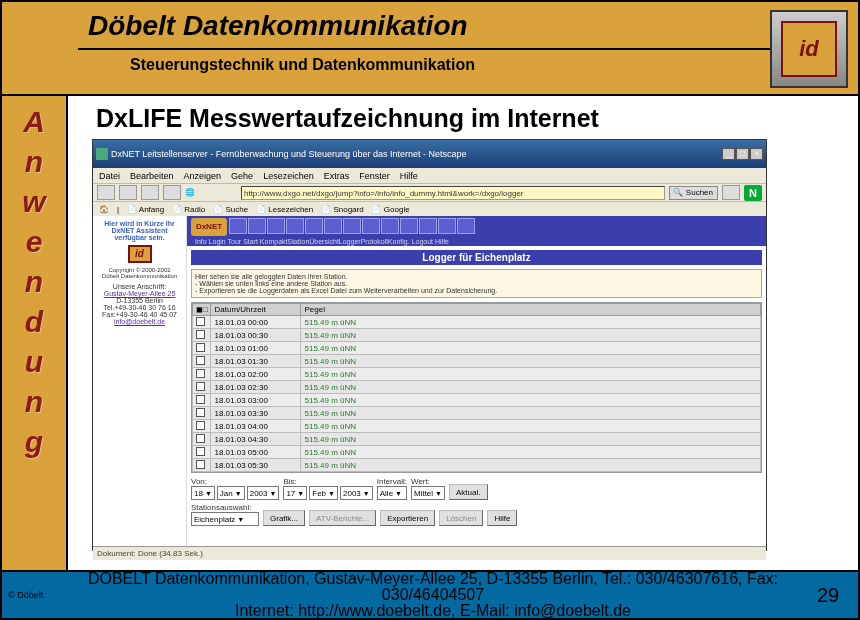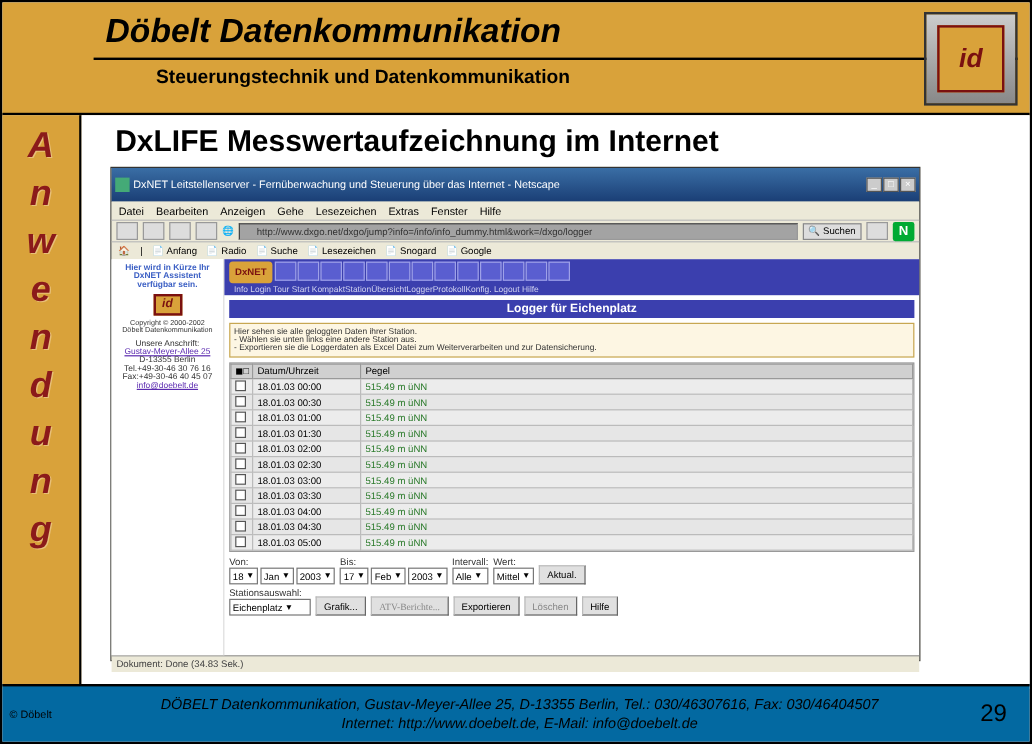--- a/index.html
+++ b/index.html
@@ -26,21 +26,21 @@
   .browser { margin: 0 24px; width: 675px; height: 412px; border: 1px solid #333; background: #ece9d8; font-size: 9px; }
 
   
   .titlebar { height: 28px; background: linear-gradient(#3a6ea5,#1a3e75); color: #fff; display: flex; align-items: center; padding: 0 3px; }
   .titlebar .caption { flex: 1; font-size: 9px; white-space: nowrap; overflow: hidden; }
   .winbtns { display: flex; gap: 1px; }
   .winbtn { width: 13px; height: 12px; background: #ccc; border: 1px solid #555; font-size: 8px; text-align: center; line-height: 10px; }
   .menubar { height: 15px; background: #ece9d8; display: flex; gap: 10px; padding: 0 6px; align-items: center; font-size: 9px; }
   .addrbar { height: 18px; background: #ece9d8; display: flex; align-items: center; gap: 4px; padding: 0 4px; border-top: 1px solid #bbb; }
   .navbtn { width: 18px; height: 15px; background: #ddd; border: 1px solid #999; }
-  .url { flex: 1; height: 14px; background: #a3a3a3; border: 1px inset #999; font-size: 8px; padding: 0 14px; line-height: 14px; color: #333; white-space: nowrap; overflow: hidden; }
+  .url { flex: 1; height: 14px; background: #fef9c3; border: 1px inset #999; font-size: 8px; padding: 0 2px; line-height: 14px; color: #333; white-space: nowrap; overflow: hidden; margin-left: 42px; }
   .go { height: 14px; background: #ddd; border: 1px solid #888; font-size: 8px; padding: 0 4px; display: flex; align-items: center; }
   .nlogo { width: 18px; height: 16px; background: #0a3; border-radius: 2px; color: #fff; font-weight: bold; text-align: center; line-height: 16px; font-size: 11px; }
   .linkbar { height: 15px; background: #ece9d8; display: flex; gap: 8px; padding: 0 6px; align-items: center; font-size: 8px; border-top: 1px solid #bbb; }
 
   
   .page { background: #fff; height: 330px; display: flex; }
   .page-side { width: 94px; background: #fff; border-right: 1px solid #ddd; padding: 4px; font-size: 7px; text-align: center; color: #333; }
   .page-side .assist { color: #3b5fc4; font-weight: bold; margin-bottom: 4px; }
   .page-side .mini-logo { width: 24px; height: 18px; background: #d9a23a; border: 2px solid #7a1010; margin: 4px auto; color: #7a1010; font-weight: bold; font-style: italic; font-size: 10px; line-height: 14px; }
   .page-side a { color: #5b2ab0; text-decoration: underline; display: block; }
@@ -69,21 +69,21 @@
   .sel .arrow { margin-left: 2px; font-size: 7px; }
   .btn { height: 16px; background: #e0e0e0; border: 1px outset #bbb; padding: 0 6px; font-size: 8px; display: inline-flex; align-items: center; }
   .btn.dis { color: #888; }
   .lab { font-size: 8px; color: #333; }
 
   .statusbar { height: 14px; background: #ece9d8; border-top: 1px solid #999; font-size: 8px; padding: 0 4px; line-height: 14px; color: #444; }
 
   
   .footer { position: absolute; left: 0; bottom: 0; height: 48px; width: 100%; background: #0369a1; border-top: 2px solid #000; display: flex; align-items: center; }
   .footer .copy { width: 66px; font-size: 9px; padding-left: 6px; }
-  .footer .info { flex: 1; text-align: center; font-size: 12px; line-height: 16px; font-style: italic; }
+  .footer .info { flex: 1; text-align: center; font-size: 16px; line-height: 16px; }
   .footer .page-num { width: 60px; font-size: 20px; text-align: center; }
 </style>
 </head>
 <body>
 
 <div class="slide">
 
   <div class="header">
     <div class="header-left"></div>
     <div class="header-main">
@@ -261,20 +261,25 @@
                   <tr class="alt">
                     <td><span class="chk"></span></td>
                     <td>18.01.03 04:30</td>
                     <td class="pegel">515.49 m üNN</td>
                   </tr>
                   <tr>
                     <td><span class="chk"></span></td>
                     <td>18.01.03 05:00</td>
                     <td class="pegel">515.49 m üNN</td>
                   </tr>
+                  <tr class="alt">
+                    <td><span class="chk"></span></td>
+                    <td>18.01.03 05:30</td>
+                    <td class="pegel">515.49 m üNN</td>
+                  </tr>
                 </tbody>
             </table>
           </div>
 
           <div class="controls">
             <div class="controls-row">
               <div style="display:flex;flex-direction:column;">
                 <span class="lab">Von:</span>
                 <div style="display:flex;gap:2px;">
                   <span class="sel">
@@ -326,21 +331,21 @@
             </div>
             <div class="controls-row">
               <div style="display:flex;flex-direction:column;">
                 <span class="lab">Stationsauswahl:</span>
                 <span class="sel" style="width:68px;">
                     <span>Eichenplatz</span>
                     <span class="arrow">▼</span>
                   </span>
               </div>
               <span class="btn" style="align-self:flex-end;">Grafik...</span>
-              <span class="btn dis" style="align-self:flex-end;font-family:Liberation Serif, serif;">ATV-Berichte...</span>
+              <span class="btn dis" style="align-self:flex-end;">ATV-Berichte...</span>
               <span class="btn" style="align-self:flex-end;">Exportieren</span>
               <span class="btn dis" style="align-self:flex-end;">Löschen</span>
               <span class="btn" style="align-self:flex-end;">Hilfe</span>
             </div>
           </div>
         </div>
       </div>
 
       <div class="statusbar">Dokument: Done (34.83 Sek.)</div>
     </div>

